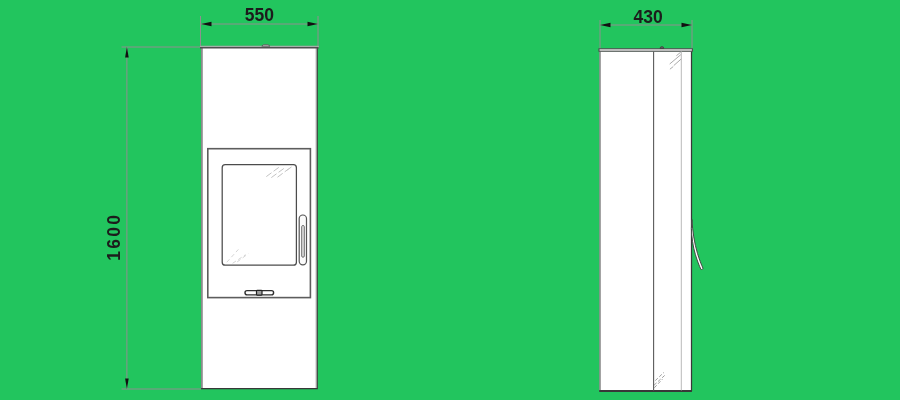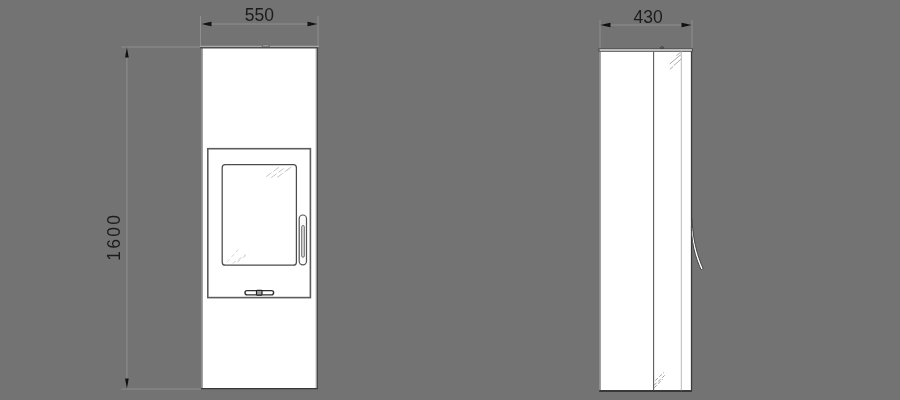--- a/index.html
+++ b/index.html
@@ -1,16 +1,16 @@
 <!DOCTYPE html>
 <html><head>
 <meta charset="utf-8">
 <style>
   html,body{margin:0;padding:0;background:#ffffff;}
-  .page{width:900px;height:400px;position:relative;overflow:hidden;background:#737373;}
+  .page{width:900px;height:400px;position:relative;overflow:hidden;background:#22c55e;font-weight:bold;}
   svg{position:absolute;left:0;top:0;}
   text{font-family:"Liberation Sans",sans-serif;fill:#1c1c1c;}
 </style>
 </head>
 <body>
 <div class="page">
 <svg width="900" height="400" viewBox="0 0 900 400">
 
   <g>
     <line x1="200.5" y1="16" x2="200.5" y2="46" stroke="#8f8f8f" stroke-width="1"></line>

